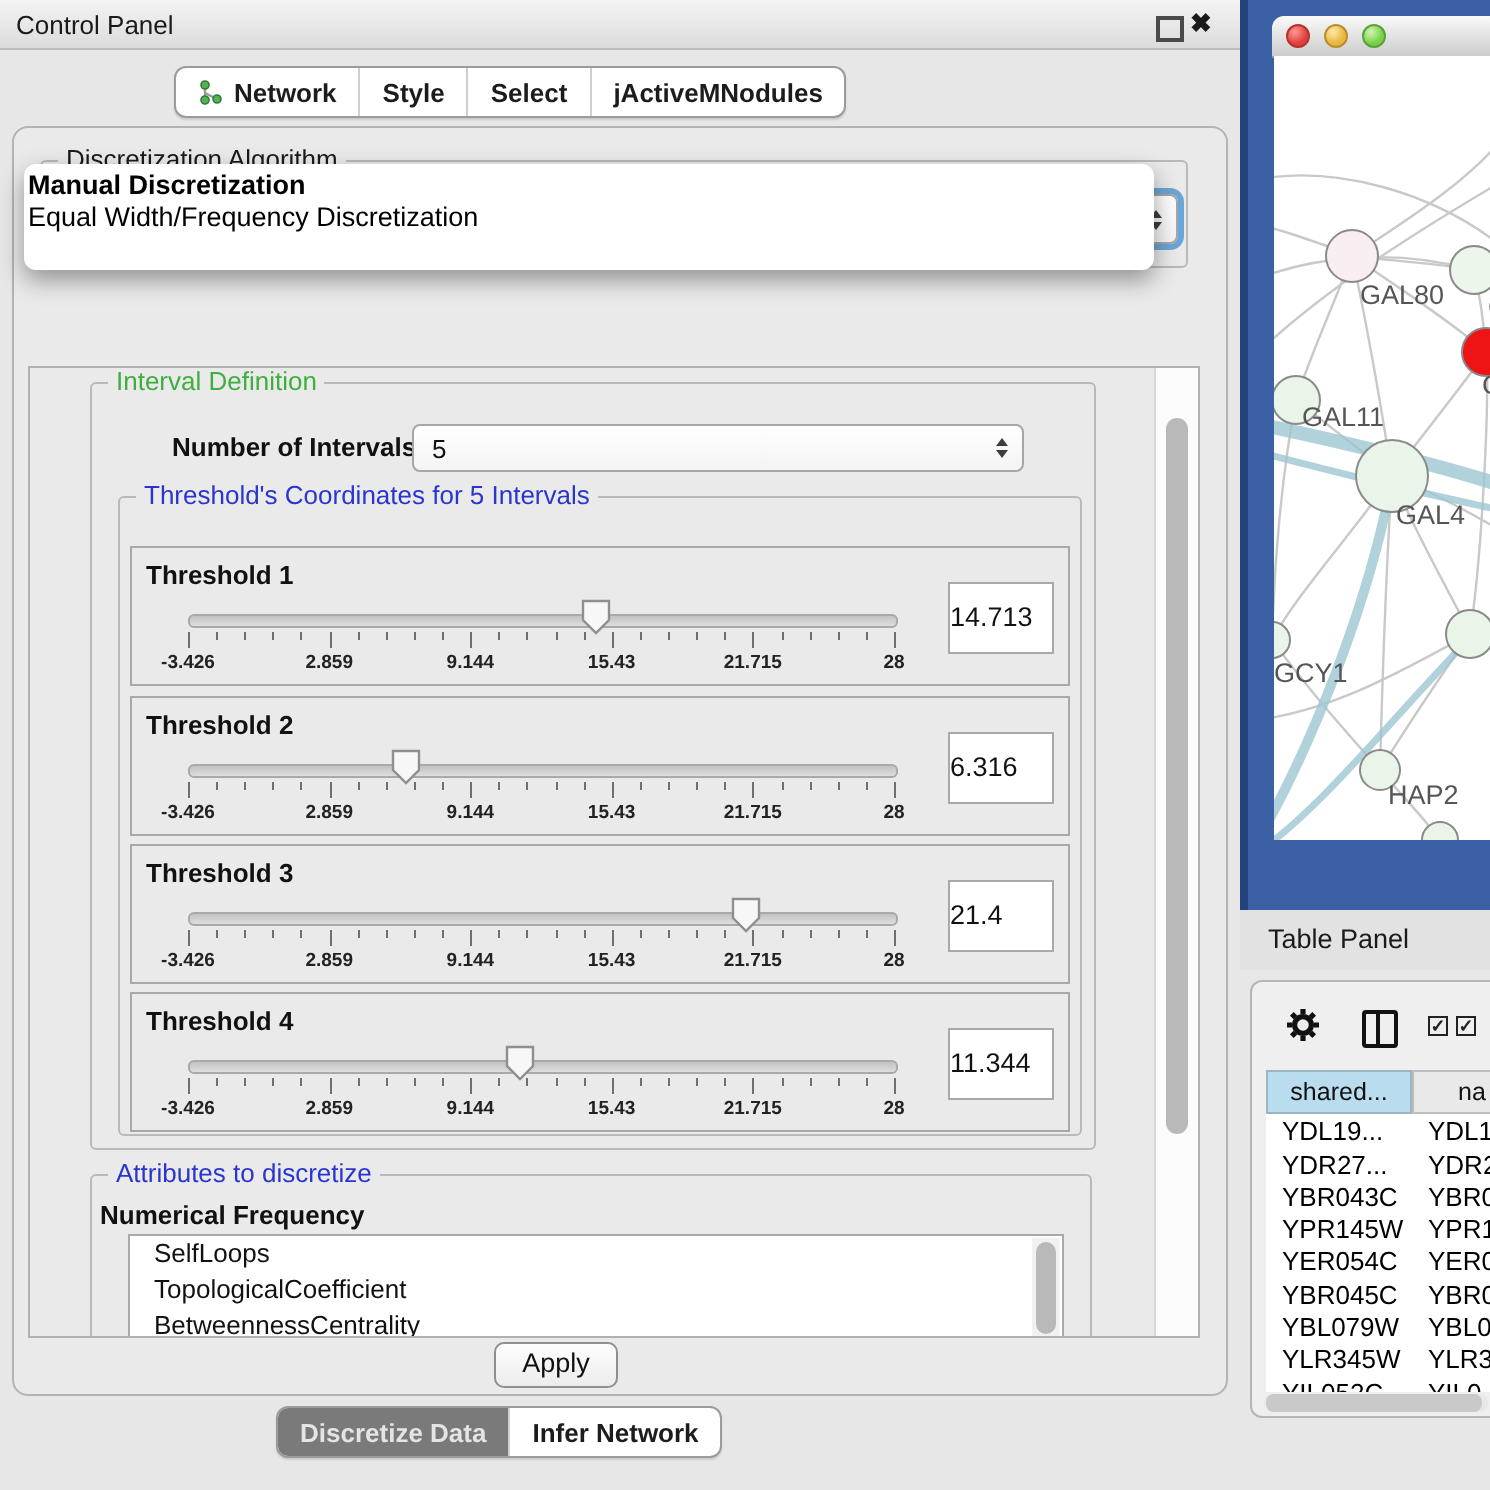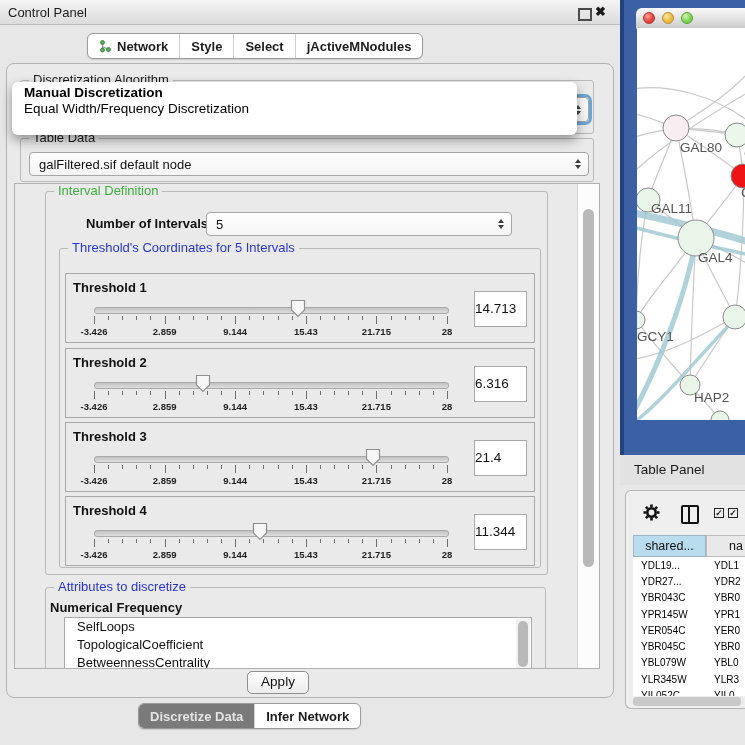--- a/index.html
+++ b/index.html
@@ -29,21 +29,21 @@
   .combo{position:absolute;background:linear-gradient(#ffffff,#f4f4f4);border:1px solid #a6a6a6;
        border-radius:4px;font-size:13px;color:#111;display:flex;align-items:center;padding-left:9px;box-sizing:border-box;}
   .stepper{position:absolute;right:7px;top:50%;transform:translateY(-50%);display:flex;flex-direction:column;gap:2px;}
   .arr-up{width:0;height:0;border-left:3.5px solid transparent;border-right:3.5px solid transparent;border-bottom:4px solid #3d3d3d;}
   .arr-dn{width:0;height:0;border-left:3.5px solid transparent;border-right:3.5px solid transparent;border-top:4px solid #3d3d3d;}
   .focus-ring{box-shadow:0 0 0 3px rgba(92,159,214,.9);}
   
   .popup{position:absolute;left:12px;top:82px;width:565px;height:53px;background:#fff;z-index:10;
        border-radius:6px;box-shadow:0 5px 12px rgba(0,0,0,.38);padding-top:3px;box-sizing:border-box;}
   .popup-hint{text-align:center;color:#b3b3b3;font-size:13px;height:16px;line-height:16px;}
-  .popup-item{font-size:13.5px;color:#000;height:16px;line-height:16px;padding-left:12px;}
+  .popup-item{font-size:13.5px;color:#000;height:16px;line-height:16px;padding-left:2px;}
   .popup-item.first{font-weight:bold;}
   
   .viewport{position:absolute;left:14px;top:183px;width:584px;height:484px;border:1px solid #b0b0b0;
        background:#eaeaea;overflow:hidden;}
   .vsb-track{position:absolute;left:562px;top:0;bottom:0;width:22px;background:#fcfcfc;border-left:1px solid #d6d6d6;}
   .vsb-thumb{position:absolute;left:5px;top:25px;width:11px;height:358px;background:#b9b9b9;border-radius:6px;}
   
   .num-label{position:absolute;left:40px;top:24px;font-size:13px;font-weight:700;color:#111;}
   
   .thr-box{position:absolute;left:5px;width:468px;height:68px;border:1px solid #a8a8a8;background:#eaeaea;}
@@ -83,21 +83,21 @@
        border:1px solid #b5b5b5;border-radius:6px 0 0 6px;border-right:none;box-sizing:border-box;}
   .tp-colicon{position:absolute;left:55px;top:14px;width:14px;height:15px;border:2px solid #111;border-radius:2px;}
   .tp-colicon::after{content:"";position:absolute;left:5px;top:0;bottom:0;width:2px;background:#111;}
   .tp-check{position:absolute;top:17px;width:10px;height:10px;border:1.6px solid #222;font-size:9px;line-height:9px;
        text-align:center;color:#222;font-weight:bold;box-sizing:border-box;}
   .tp-header{position:absolute;left:7px;top:44px;height:22px;display:flex;}
   .tp-hcell{box-sizing:border-box;border:1px solid #9db5c2;background:#badcef;font-size:12.5px;
        display:flex;align-items:center;justify-content:center;color:#111;}
   .tp-hcell.c2{background:#e9e9e9;border-color:#bdbdbd;}
   .tp-rows{position:absolute;left:7px;top:66px;width:113px;height:139px;background:#fff;overflow:hidden;}
-  .tp-row{display:flex;height:16.3px;align-items:center;font-size:10px;color:#000;}
+  .tp-row{display:flex;height:16.3px;align-items:flex-end;font-size:13px;color:#000;}
   .tp-c1{width:73px;padding-left:8px;box-sizing:border-box;white-space:nowrap;overflow:hidden;}
   .tp-c2{flex:1;padding-left:8px;white-space:nowrap;overflow:hidden;}
   .tp-hsb{position:absolute;left:6px;top:206px;width:112px;height:9px;background:#e9e9e9;border-radius:4px;}
   .tp-hsb-thumb{position:absolute;left:1px;top:0;width:108px;height:9px;background:#c9c9c9;border-radius:4px;}
 </style>
 </head>
 <body>
 
 <div class="cp">
   <div class="cp-titlebar">
@@ -132,30 +132,20 @@
   <div class="group" style="left:20px;top:80px;width:572px;height:52px;">
     <span class="group-title">Discretization Algorithm</span>
     <div class="combo focus-ring" style="left:8px;top:16px;right:4px;height:25px;">
       <div class="stepper">
           <span class="arr-up"></span>
           <span class="arr-dn"></span>
         </div>
     </div>
   </div>
 
-  <div class="group" style="left:20px;top:138px;width:572px;height:42px;">
-    <span class="group-title">Table Data</span>
-    <div class="combo" style="left:8px;top:13px;right:4px;height:24px;">
-      <span>galFiltered.sif default node</span>
-      <div class="stepper">
-          <span class="arr-up"></span>
-          <span class="arr-dn"></span>
-        </div>
-    </div>
-  </div>
 
   <div class="viewport">
 
     <div class="group" style="left:30px;top:7px;width:501px;height:382px;">
       <span class="group-title gt-green">Interval Definition</span>
       <span class="num-label">Number of Intervals</span>
       <div class="combo" style="left:160px;top:20px;width:306px;height:24px;">
         <span>5</span>
         <div class="stepper">
             <span class="arr-up"></span>

